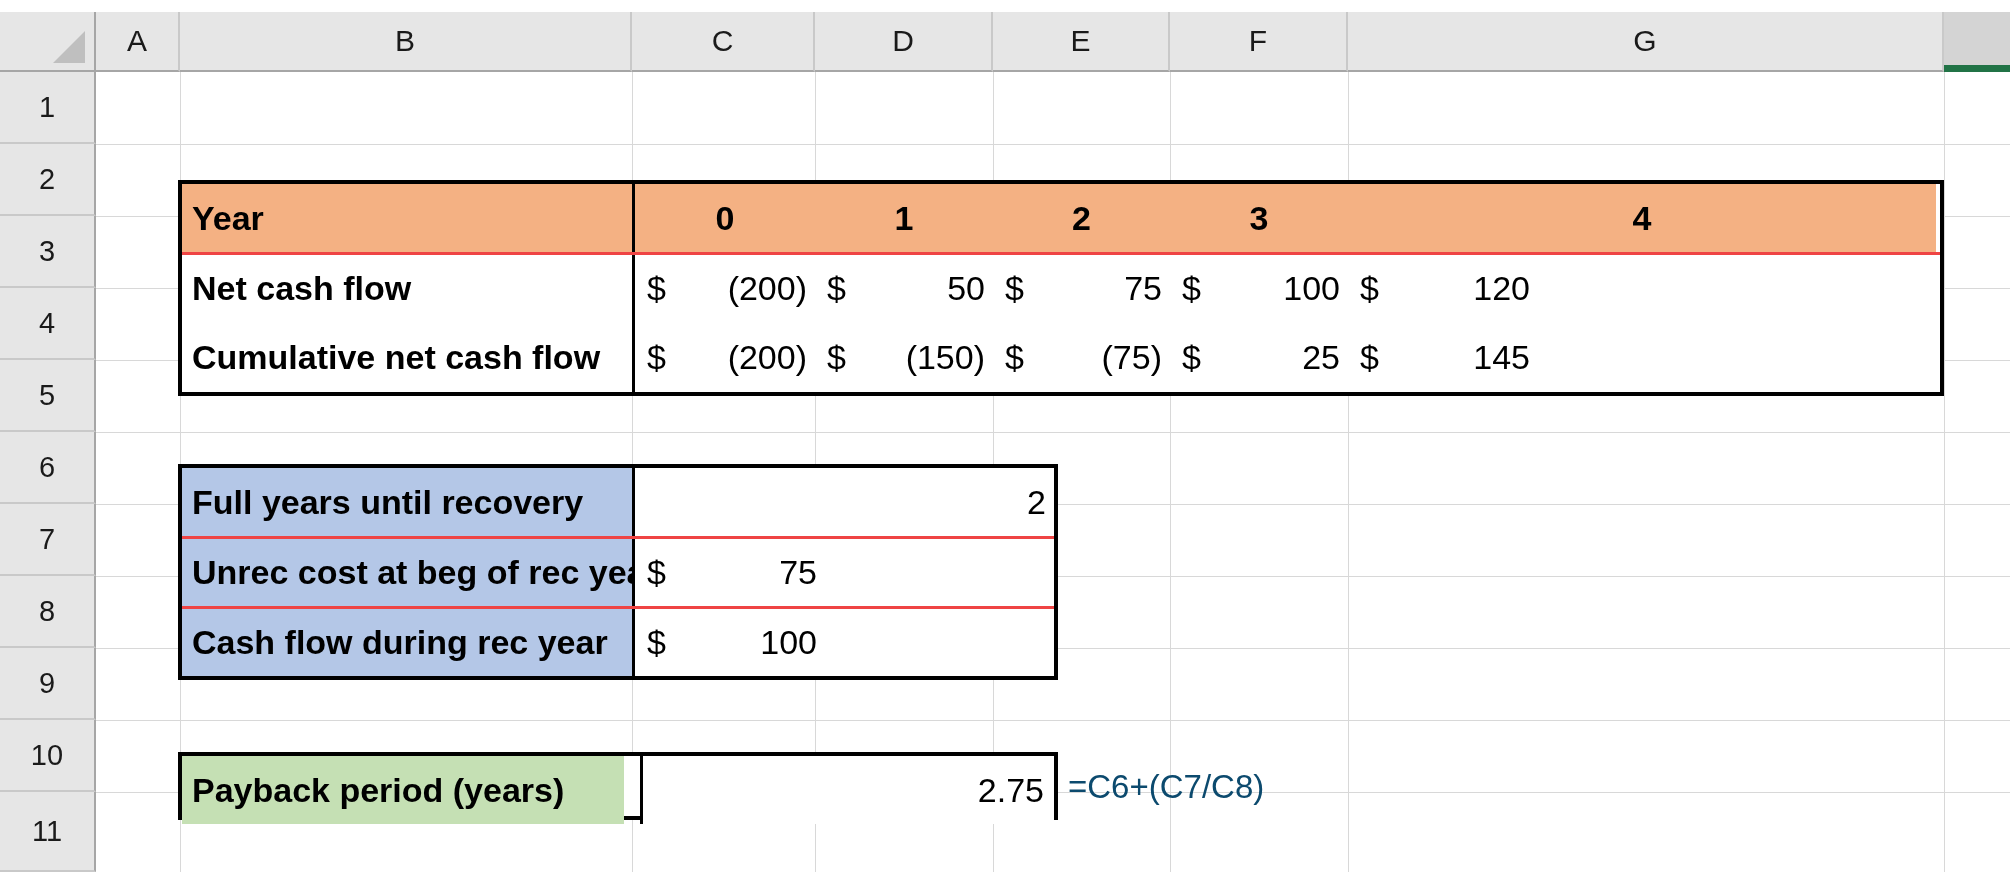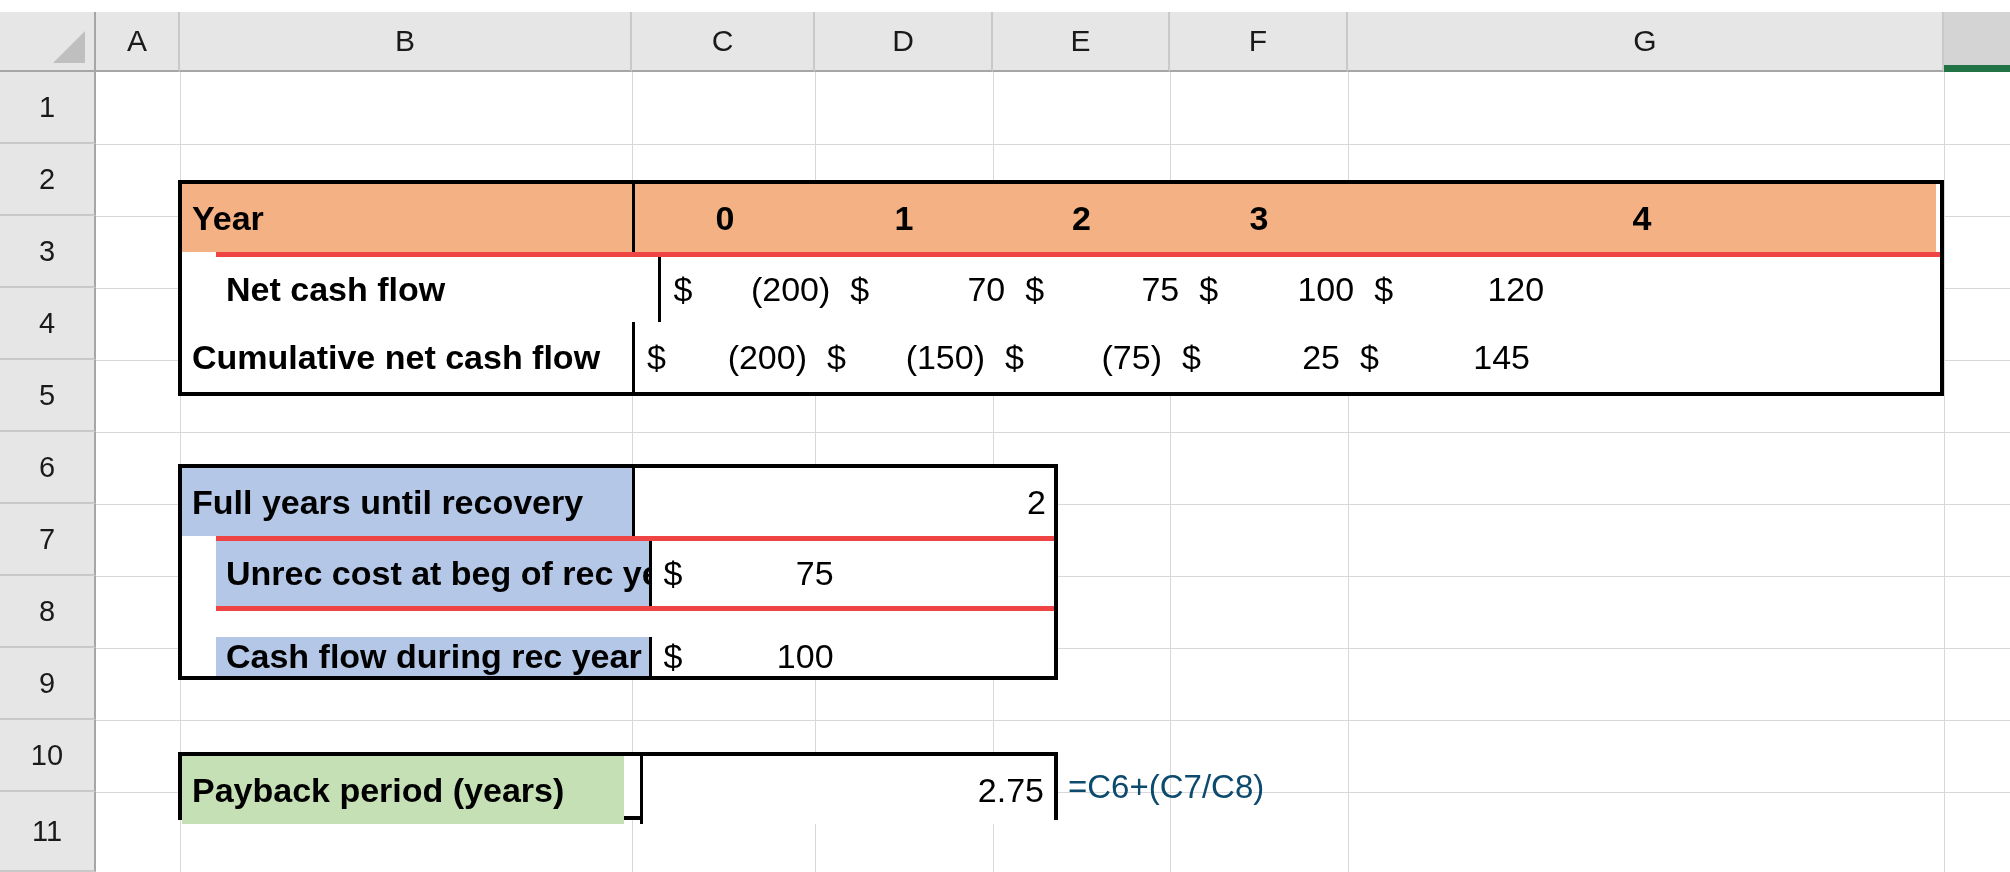--- a/index.html
+++ b/index.html
@@ -64,21 +64,21 @@
   .money { display: flex; align-items: center; width: 100%; padding: 0 8px 0 12px; }
   .money .sym { font-size: 34px; }
   .money .val { margin-left: auto; font-size: 34px; }
 
   .fill-orange { background: #f4b183; }
   .fill-blue   { background: #b4c7e7; }
   .fill-green  { background: #c5e0b4; }
   .fill-white  { background: #ffffff; }
 
   .sep-left { border-left: 3px solid #000000; }
-  .sep-top  { border-top: 5px solid #ef4444; margin-left: 34px; }
+  .sep-top  { border-top: 3px solid #ef4444; }
 
   .formula-note {
     position: absolute;
     font-size: 33px; color: #0c4a6e;
     white-space: nowrap;
   }
 </style>
 </head>
 <body>
 
@@ -180,21 +180,21 @@
       <div class="tcell lbl fill-white" style="width:450px;">Net cash flow</div>
       <div class="tcell fill-white sep-left" style="width:183px;">
         <span class="money">
             <span class="sym">$</span>
             <span class="val">(200)</span>
           </span>
       </div>
       <div class="tcell fill-white" style="width:178px;">
         <span class="money">
             <span class="sym">$</span>
-            <span class="val">70</span>
+            <span class="val">50</span>
           </span>
       </div>
       <div class="tcell fill-white" style="width:177px;">
         <span class="money">
             <span class="sym">$</span>
             <span class="val">75</span>
           </span>
       </div>
       <div class="tcell fill-white" style="width:178px;">
         <span class="money">
@@ -260,21 +260,21 @@
     <div class="trow sep-top" style="height:70px;">
       <div class="tcell lbl fill-blue" style="width:450px;">Unrec cost at beg of rec year</div>
       <div class="tcell fill-white sep-left" style="width:422px;">
         <span class="money" style="width:190px;">
             <span class="sym">$</span>
             <span class="val">75</span>
           </span>
       </div>
     </div>
 
-    <div class="trow sep-top" style="height:70px;align-items:flex-end;">
+    <div class="trow sep-top" style="height:70px;">
       <div class="tcell lbl fill-blue" style="width:450px;">Cash flow during rec year</div>
       <div class="tcell fill-white sep-left" style="width:422px;">
         <span class="money" style="width:190px;">
             <span class="sym">$</span>
             <span class="val">100</span>
           </span>
       </div>
     </div>
   </div>
 

